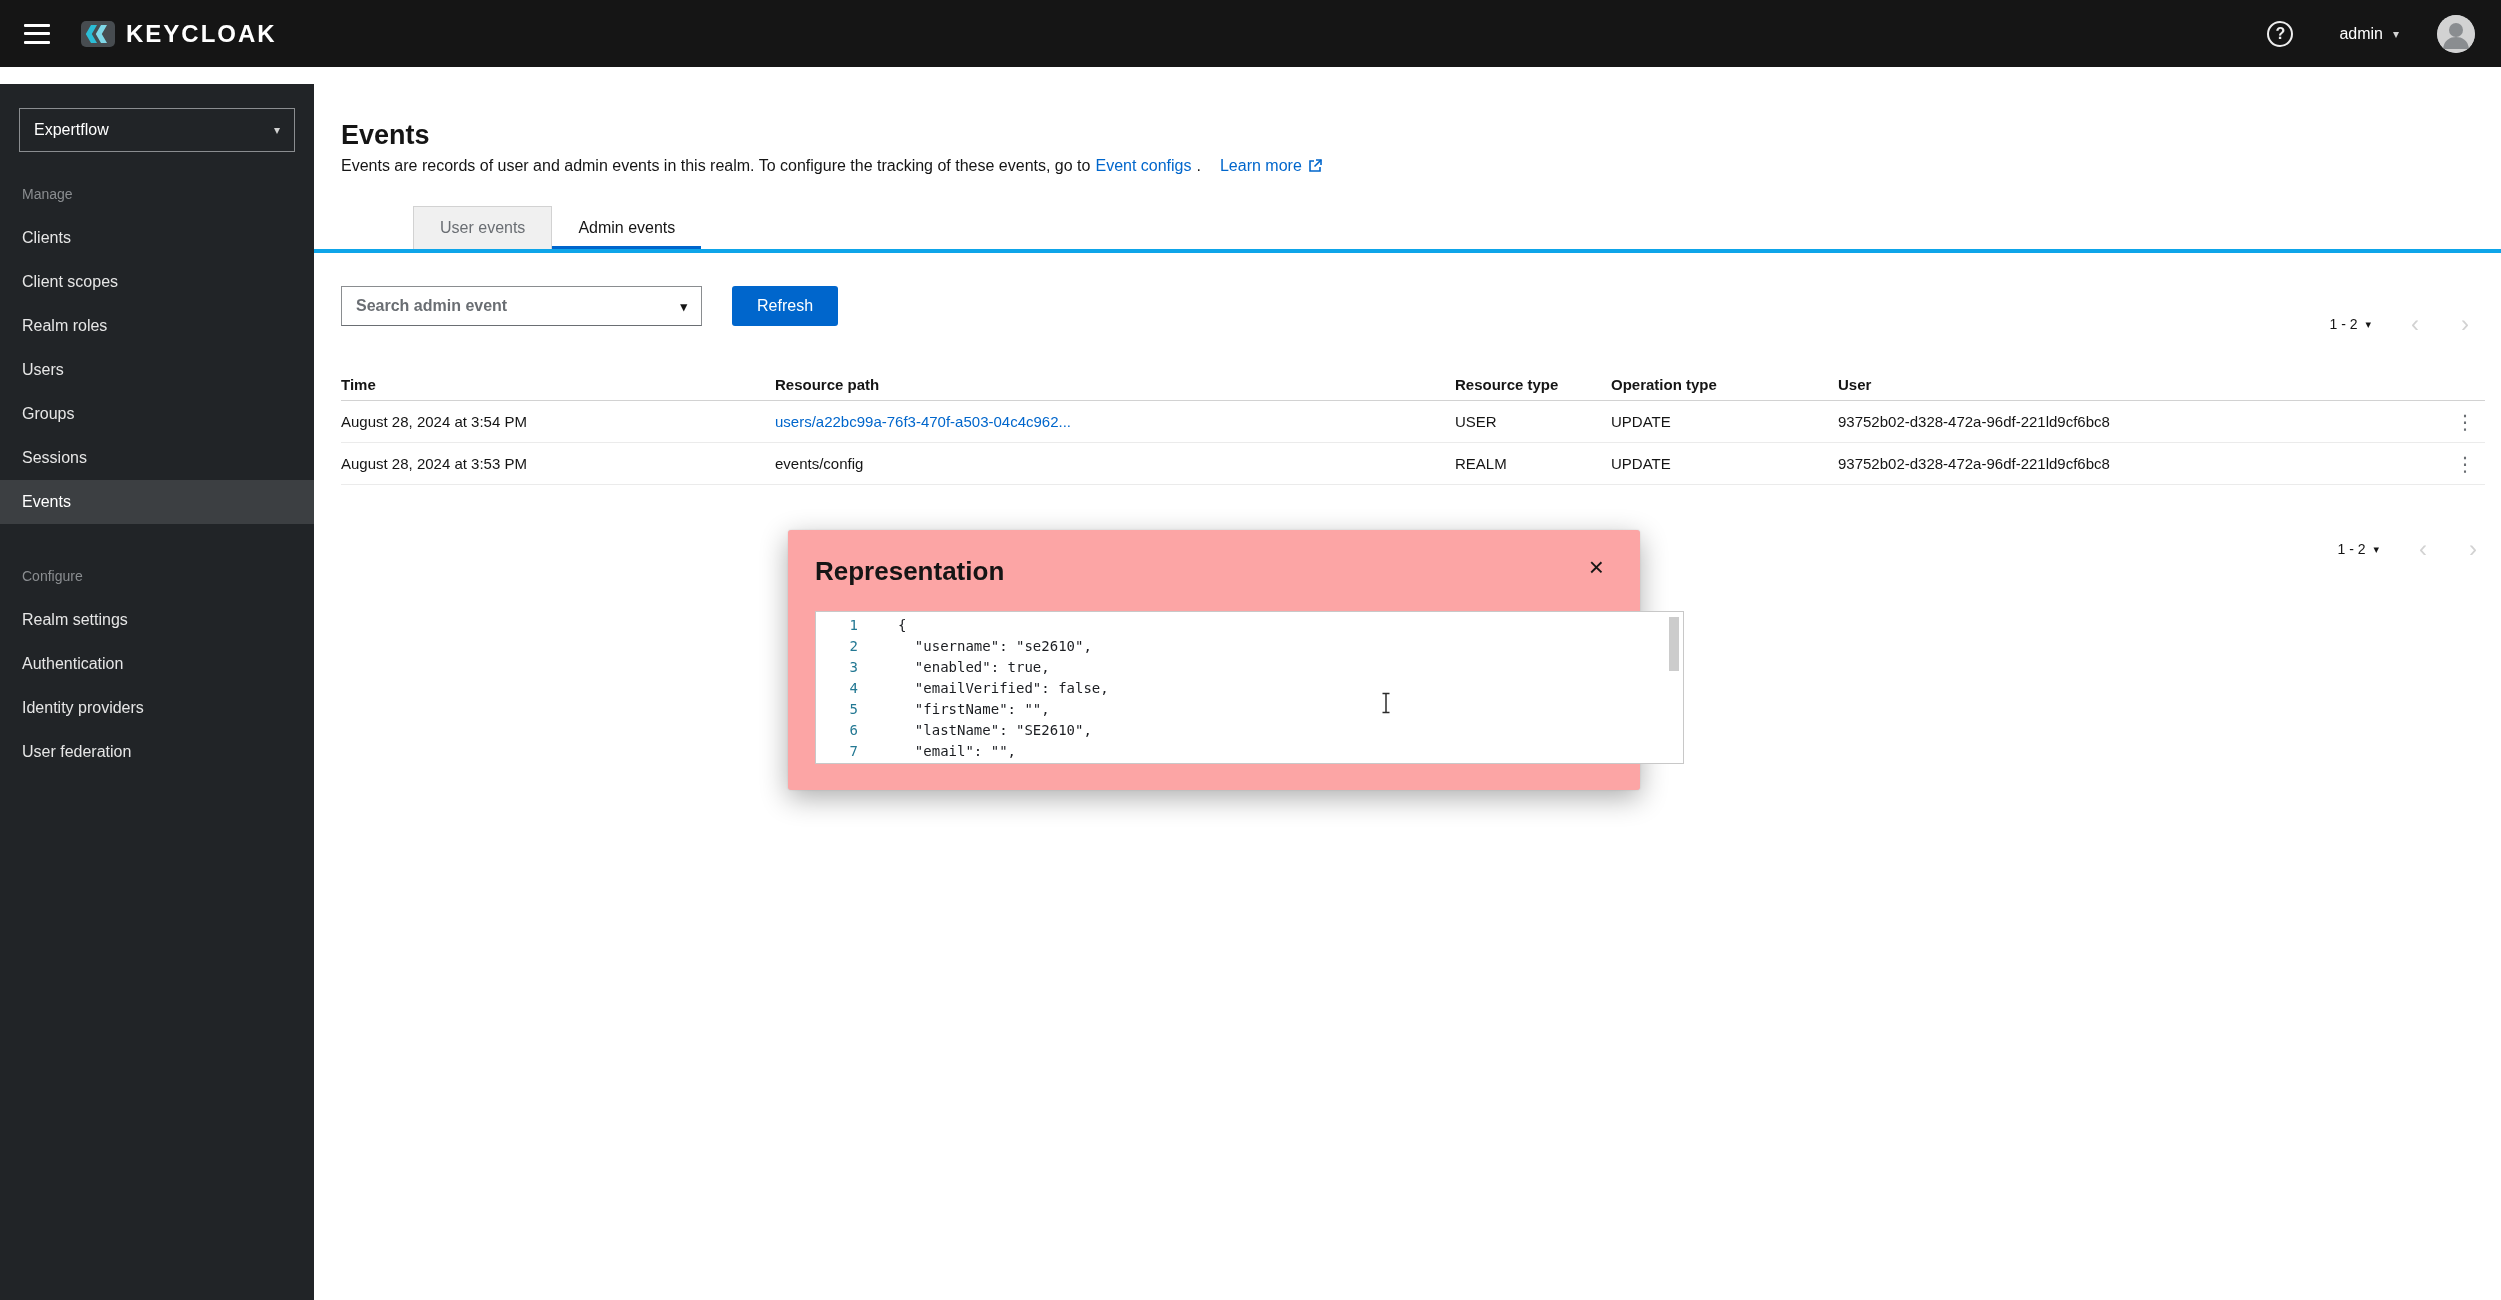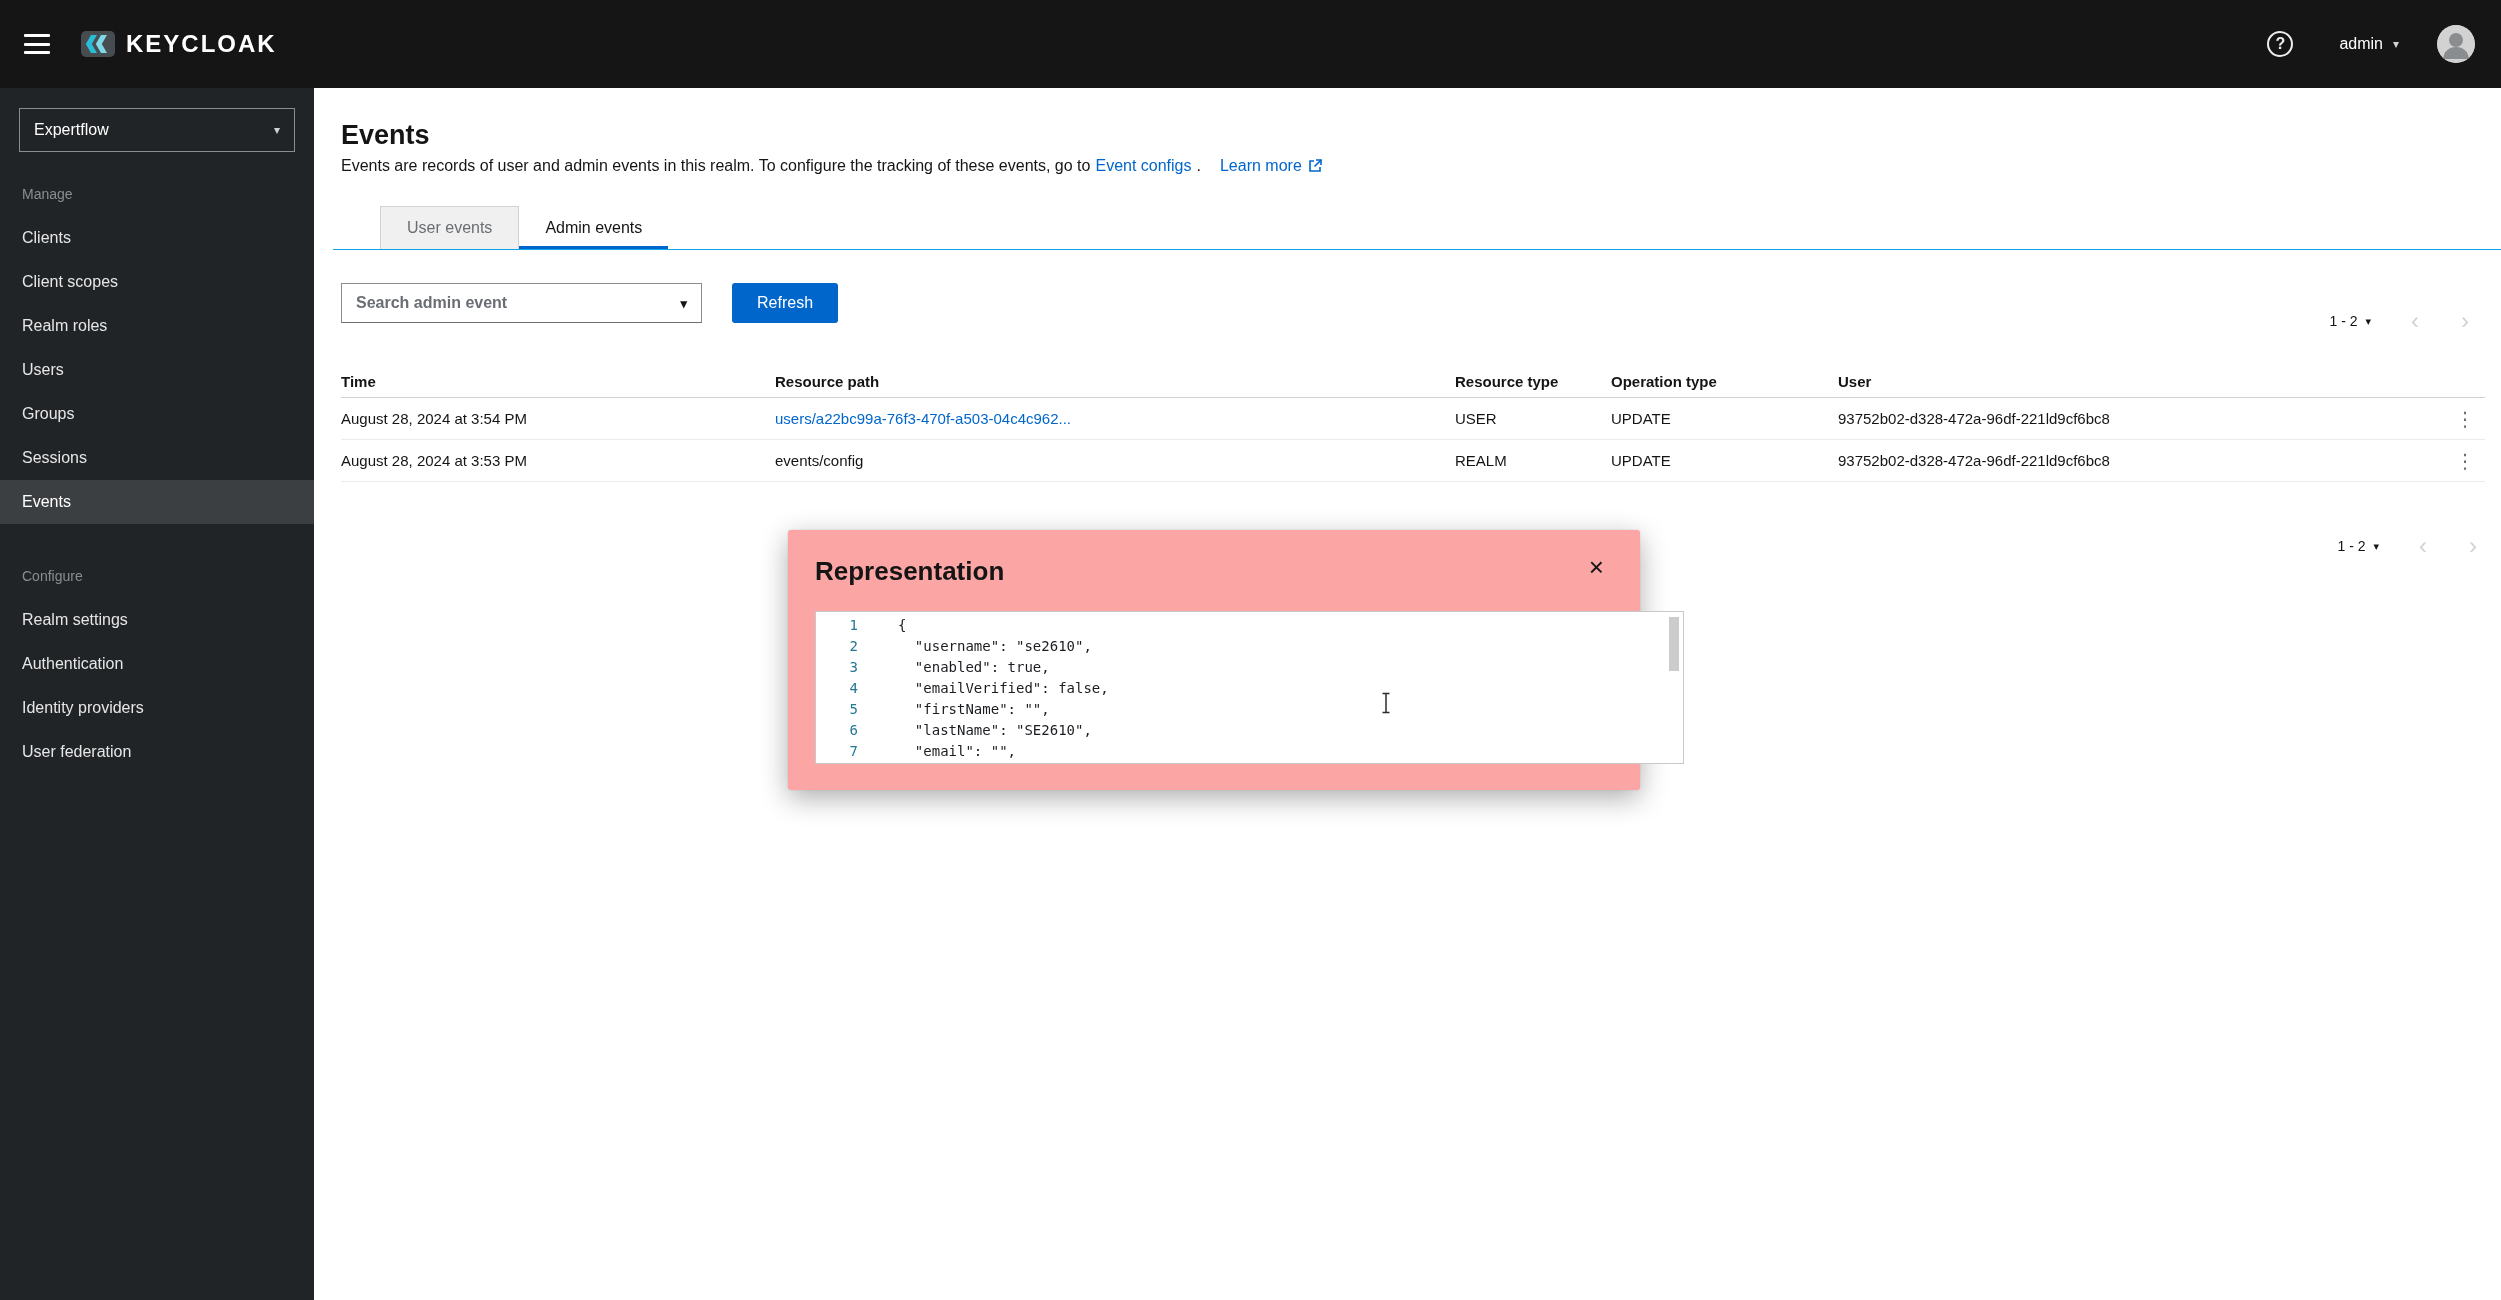--- a/index.html
+++ b/index.html
@@ -1,21 +1,21 @@
 <!DOCTYPE html>
 <html><head>
 <meta charset="utf-8">
 <style>
   * { box-sizing: border-box; margin: 0; padding: 0; }
   html,body { width:2501px; height:1300px; }
   body { font-family:"Liberation Sans", sans-serif; background:#ffffff; overflow:hidden; }
   .app { position:relative; width:2501px; height:1300px; overflow:hidden; }
 
   
-  .masthead { position:absolute; top:0; left:0; right:0; height:88px; background:#151515; display:flex; align-items:center; z-index:5; }
+  .masthead { position:absolute; top:0; left:0; right:0; height:67px; background:#151515; display:flex; align-items:center; z-index:5; }
   .nav-toggle { margin-left:24px; width:26px; height:20px; display:flex; flex-direction:column; justify-content:space-between; cursor:pointer; }
   .nav-toggle span { display:block; height:3px; background:#ffffff; border-radius:1px; }
   .brand { display:flex; align-items:center; gap:10px; margin-left:30px; }
   .brand-text { color:#ffffff; font-size:24px; font-weight:700; letter-spacing:2px; }
   .mast-right { margin-left:auto; display:flex; align-items:center; gap:38px; margin-right:26px; }
   .help-icon { width:26px; height:26px; border:2px solid #ededed; border-radius:50%; color:#ededed; font-size:16px; font-weight:700; display:flex; align-items:center; justify-content:center; cursor:pointer; }
   .user-menu { display:flex; align-items:center; gap:10px; color:#ffffff; font-size:16px; cursor:pointer;margin-left:8px; }
   .caret { font-size:12px; color:#d2d2d2; }
   .avatar { width:38px; height:38px; border-radius:50%; overflow:hidden; background:#b8bbbe; cursor:pointer; }
 
@@ -28,21 +28,21 @@
   .nav-item.current { background:#3c3f42; color:#ffffff; }
 
   
   .main { position:absolute; left:314px; top:84px; right:0; bottom:0; background:#ffffff; }
   .page-header { padding:36px 27px 0 27px; }
   .page-title { font-size:27px; font-weight:600; color:#151515; line-height:30px; }
   .page-desc { margin-top:6px; font-size:16px; color:#151515; line-height:20px; display:flex; align-items:center; flex-wrap:wrap; gap:5px; }
   .link { color:#0066cc; text-decoration:none; cursor:pointer; }
   .learn-more { margin-left:14px; display:inline-flex; align-items:center; gap:6px; }
 
-  .tabs-wrap { margin-top:30px; display:flex; border-bottom:1px solid #0ea5e9; padding-left:47px;margin-left:19px; }
+  .tabs-wrap { margin-top:30px; display:flex; border-bottom:4px solid #0ea5e9; padding-left:99px; }
   .tab { height:43px; display:flex; align-items:center; padding:0 26px; font-size:16px; cursor:pointer; }
   .tab.inactive { background:#f0f0f0; border:1px solid #d2d2d2; border-bottom:none; color:#6a6e73; }
   .tab.active { background:#ffffff; color:#151515; box-shadow:inset 0 -3px 0 #0066cc; }
 
   .toolbar { display:flex; align-items:center; margin:23px 24px 0 27px; }
   .search-select { width:361px; height:40px; background:#ffffff; border:1px solid #8a8d90; border-bottom-color:#6a6e73; display:flex; align-items:center; justify-content:space-between; padding:0 14px; color:#6a6e73; font-size:16px; cursor:pointer;font-weight:bold; }
   .search-select .caret { color:#151515; font-size:13px; }
   .refresh-btn { margin-left:30px; height:40px; padding:0 25px; background:#0066cc; color:#ffffff; border:none; border-radius:3px; font-size:16px; font-family:inherit; cursor:pointer; }
 
   .pager { margin-left:auto; display:flex; align-items:center;margin-top:36px; }

